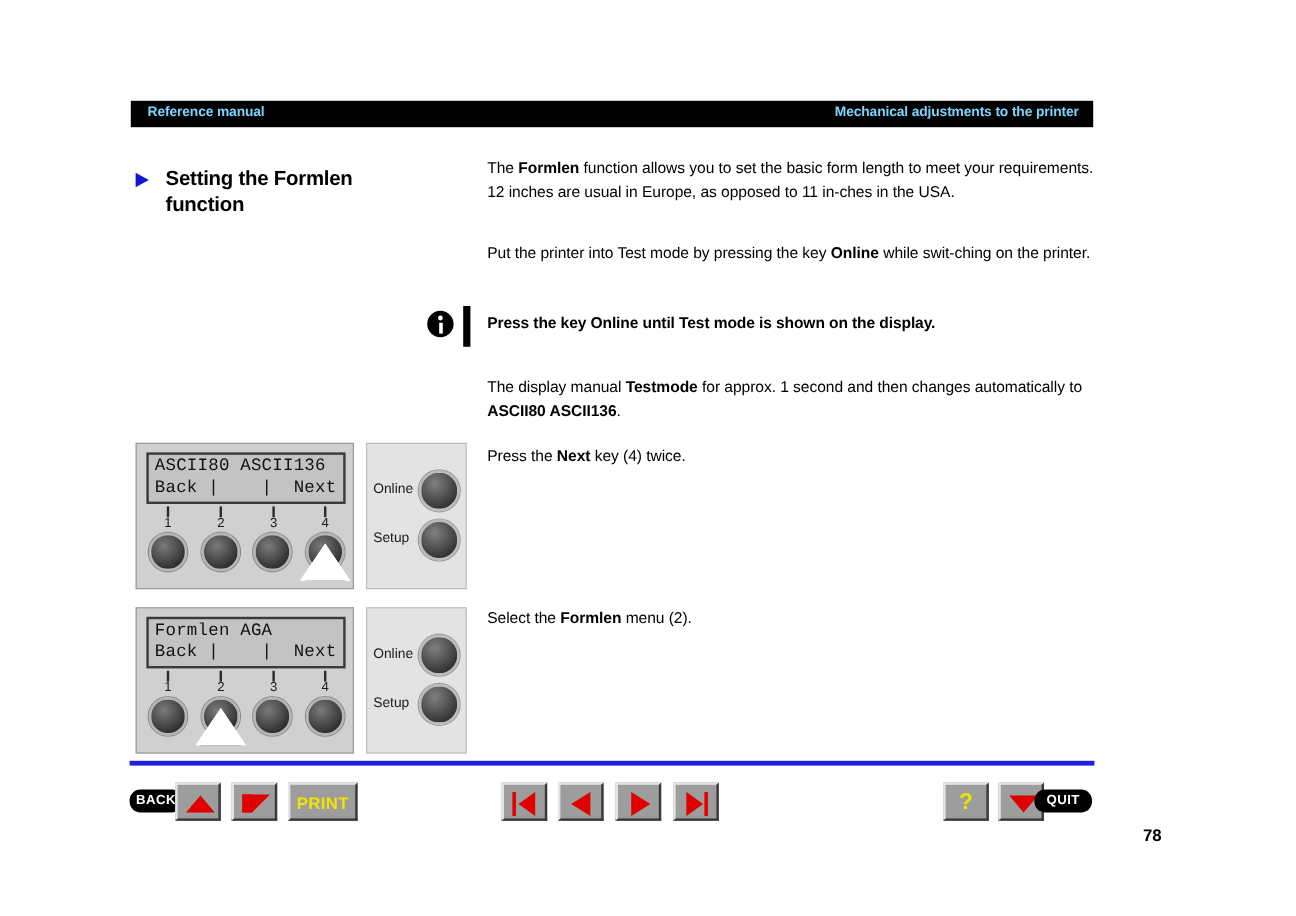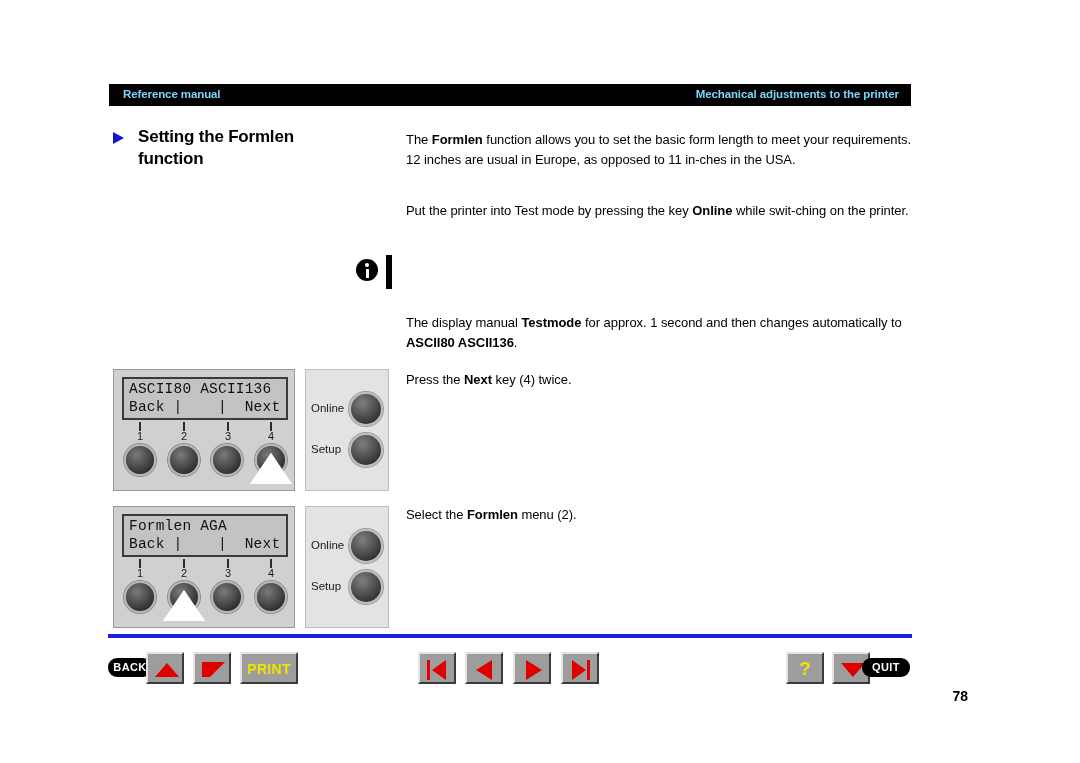--- a/index.html
+++ b/index.html
@@ -42,21 +42,21 @@
     font-size: 11.5px;
     font-weight: bold;
     letter-spacing: -0.1px;
     white-space: nowrap;
   }
 
   
   .section-title {
     position: absolute;
     left: 113px;
-    top: 126px;
+    top: 138px;
     width: 270px;
   }
   .section-title .arrow-marker {
     position: absolute;
     left: 0px;
     top: 6px;
     width: 0;
     height: 0;
     border-top: 6px solid transparent;
     border-bottom: 6px solid transparent;
@@ -381,20 +381,21 @@
 <div class="abs-para" style="left:406px; top:201px; width:512px;">
   <span>Put the printer into Test mode by pressing the key </span><b>Online</b><span> while swit-ching on the printer.</span>
 </div>
 
 <div class="note-block">
   <div class="note-icon">
     <div class="i-dot"></div>
     <div class="i-stem"></div>
   </div>
   <div class="note-rule"></div>
+  <div class="note-text">Press the key Online until Test mode is shown on the display.</div>
 </div>
 
 <div class="abs-para" style="left:406px; top:313px; width:512px;">
   <span>The display manual </span><b>Testmode</b><span> for approx. 1 second and then changes automatically to </span><b>ASCII80 ASCII136</b><span>.</span>
 </div>
 
 <div class="abs-para" style="left:406px; top:370px; width:512px;">
   <span>Press the </span><b>Next</b><span> key (4) twice.</span>
 </div>
 

